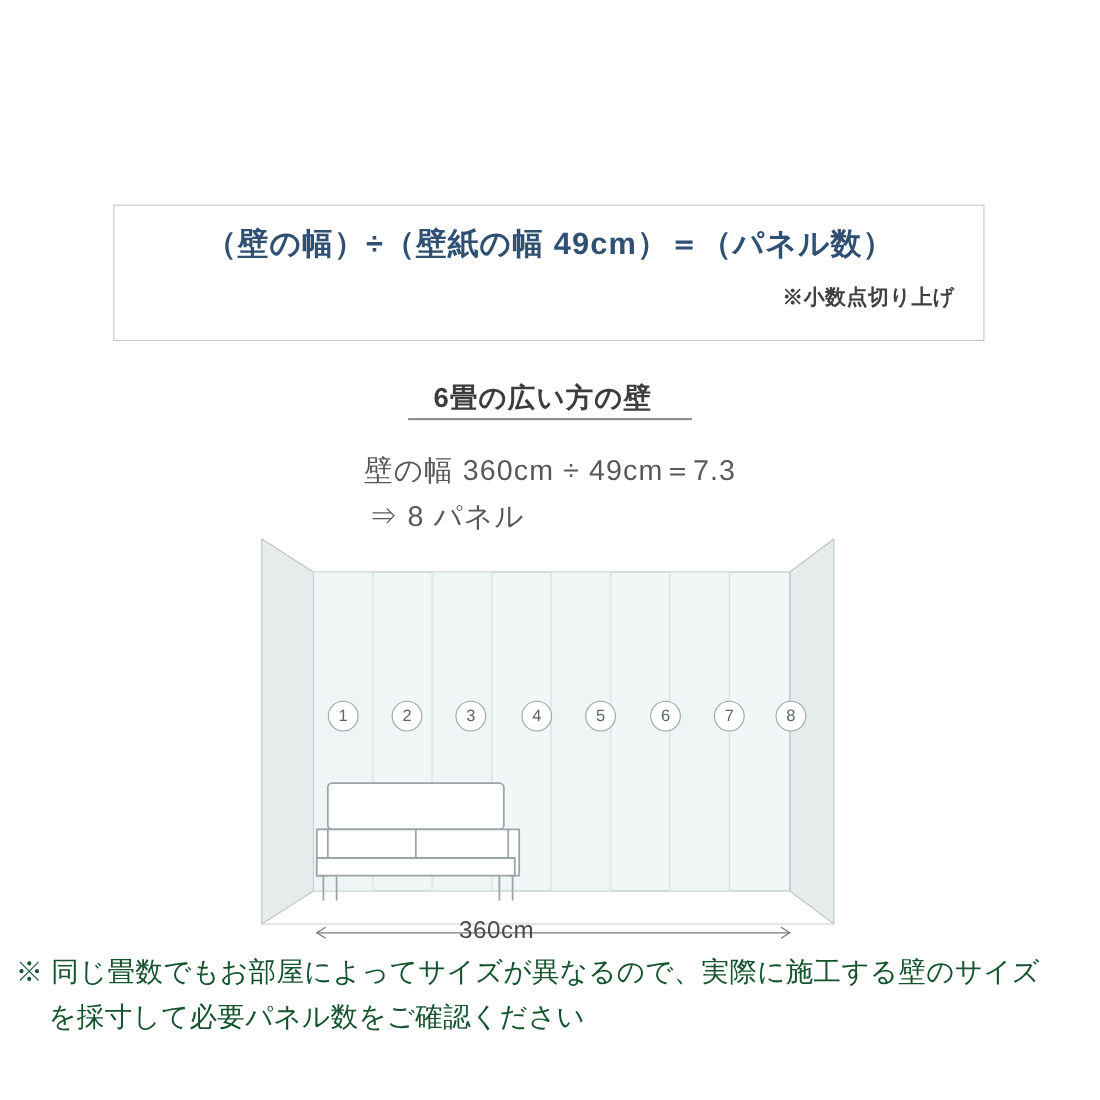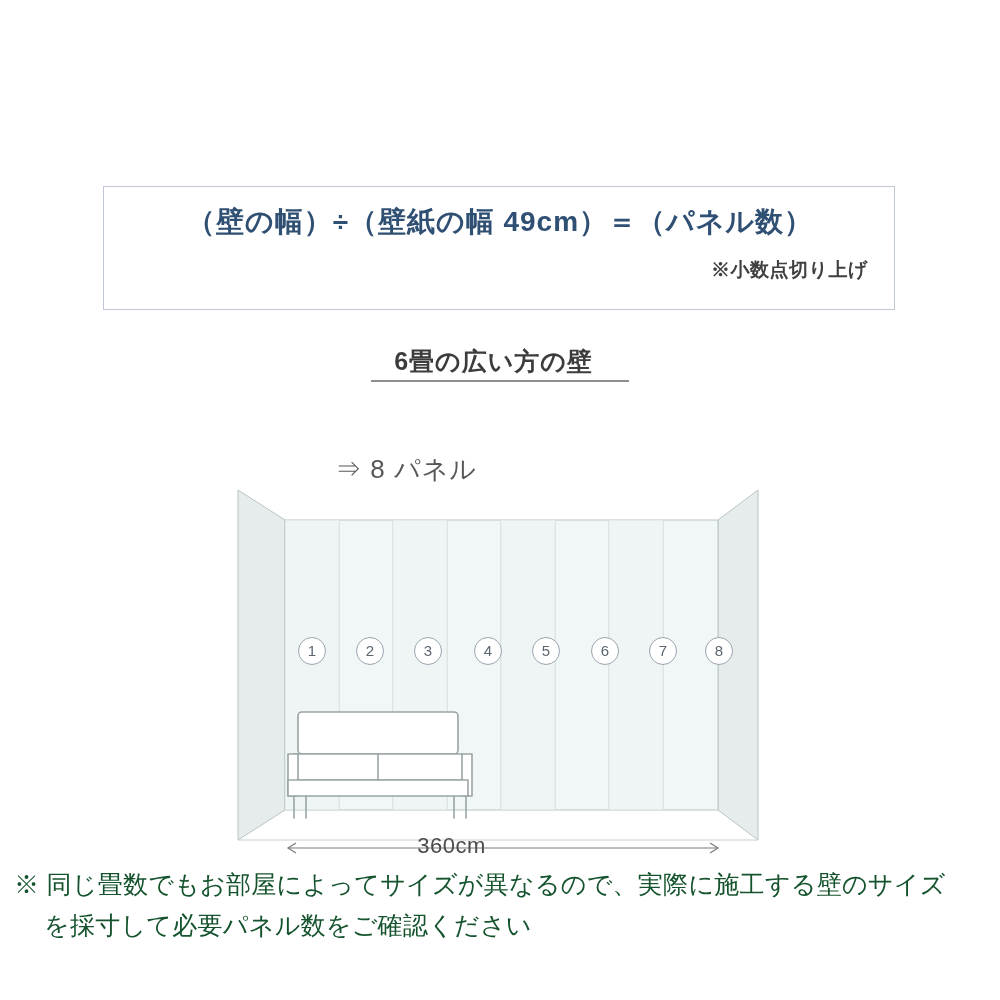--- a/index.html
+++ b/index.html
@@ -172,20 +172,21 @@
 
 
   <div class="formula-box">
     <div class="formula-text">（壁の幅）÷（壁紙の幅 49cm）＝（パネル数）</div>
     <div class="formula-note">※小数点切り上げ</div>
   </div>
 
   <div class="section-title">6畳の広い方の壁</div>
   <div class="section-underline"></div>
 
+  <div class="calc-line">壁の幅 360cm ÷ 49cm＝7.3</div>
   <div class="calc-line2">⇒ 8 パネル</div>
 
   <div class="illustration">
     <svg width="580" height="390" viewBox="0 0 580 390" xmlns="http://www.w3.org/2000/svg">
 
       <polygon points="28,10 75,40 75,330 28,360" fill="#e6ecec" stroke="#b9c4c4" stroke-width="1"></polygon>
 
       <polygon points="548,10 508,40 508,330 548,360" fill="#e6ecec" stroke="#b9c4c4" stroke-width="1"></polygon>
 
       <rect x="75" y="40" width="433" height="290" fill="#f1f6f6" stroke="#b9c4c4" stroke-width="1"></rect>

